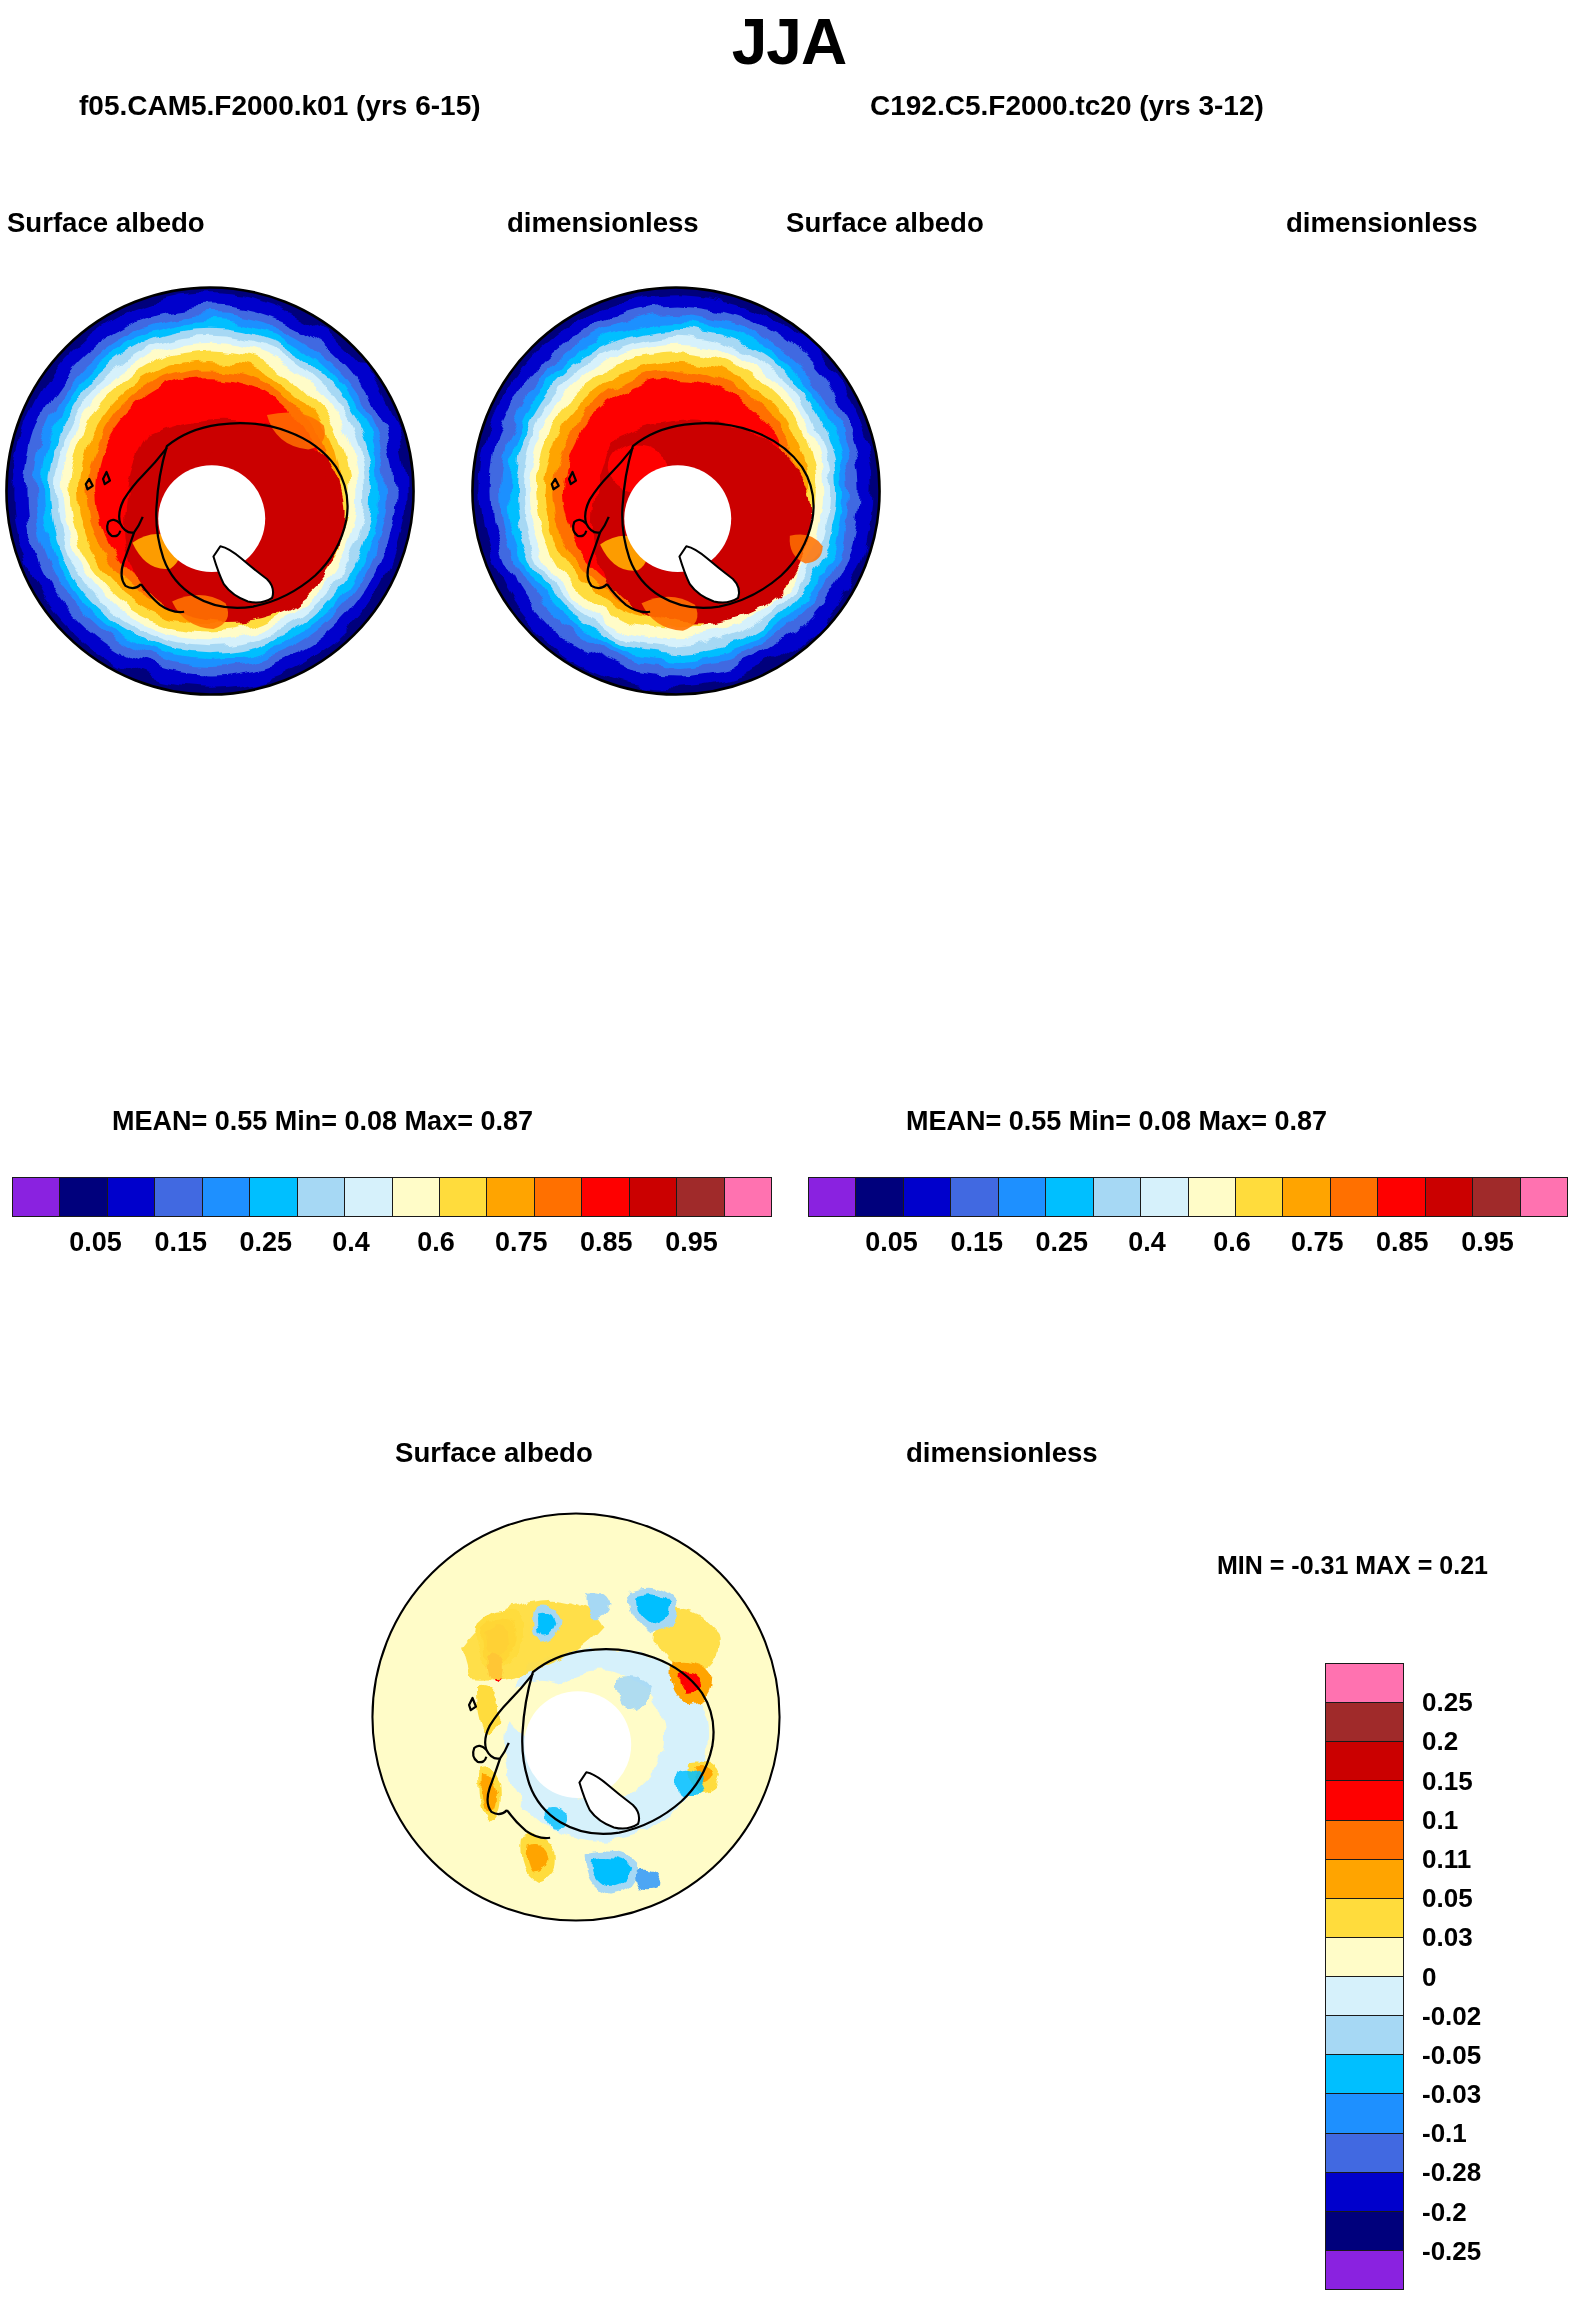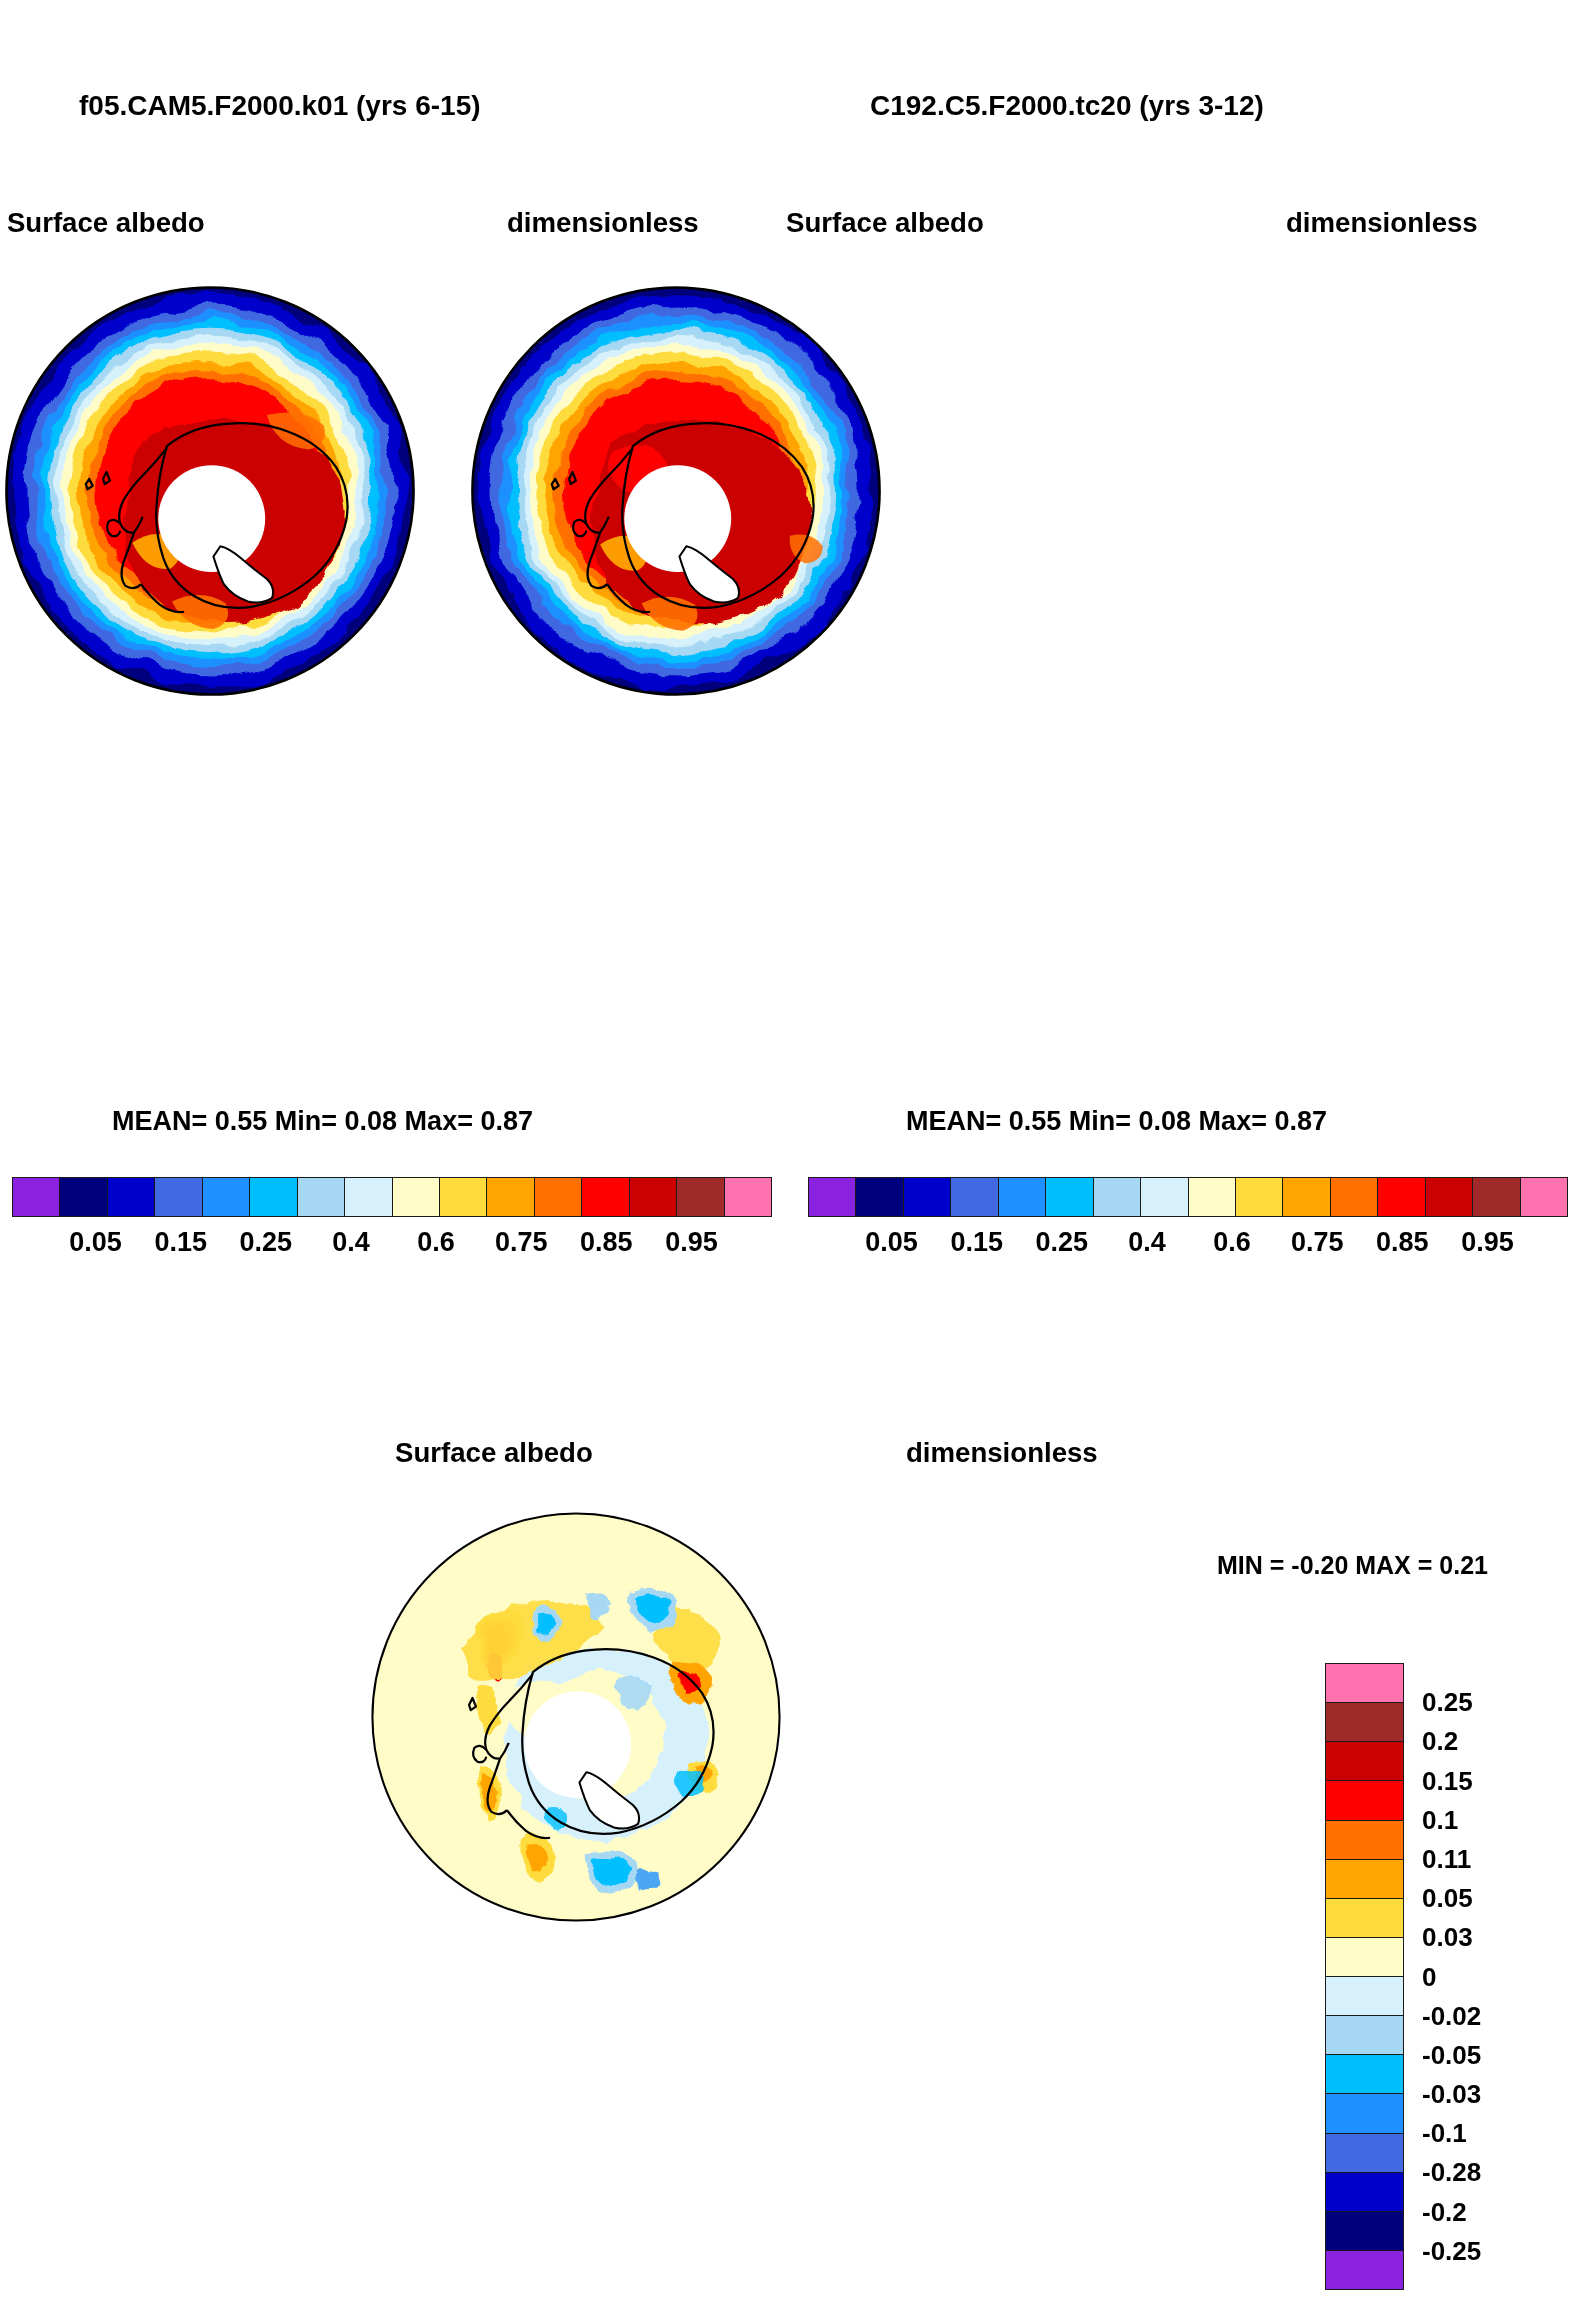--- a/index.html
+++ b/index.html
@@ -59,20 +59,21 @@
   .cbar-v .cell:last-child{border-bottom:none;}
   .cblab-v{position:absolute;left:1422px;top:1663px;width:155px;height:627px;}
   .cblab-v span{position:absolute;left:0;transform:translateY(-50%);
     font-size:26px;font-weight:bold;white-space:nowrap;text-align:left;}
 </style>
 </head>
 <body>
 
 <div class="fig">
 
+  <div class="main-title">JJA</div>
 
   <div class="panel-title pt-left">f05.CAM5.F2000.k01 (yrs 6-15)</div>
   <div class="panel-title pt-right">C192.C5.F2000.tc20 (yrs 3-12)</div>
 
   <div class="varlabel vl-a">Surface albedo</div>
   <div class="varlabel vl-b">dimensionless</div>
   <div class="varlabel vl-c">Surface albedo</div>
   <div class="varlabel vl-d">dimensionless</div>
 
   <div class="mapwrap map-left">
@@ -254,21 +255,21 @@
     <span style="left:33.4%">0.25</span>
     <span style="left:44.6%">0.4</span>
     <span style="left:55.8%">0.6</span>
     <span style="left:67.0%">0.75</span>
     <span style="left:78.2%">0.85</span>
     <span style="left:89.4%">0.95</span>
   </div>
 
   <div class="dl-a">Surface albedo</div>
   <div class="dl-b">dimensionless</div>
-  <div class="minmax">MIN =  -0.20 MAX =   0.21</div>
+  <div class="minmax">MIN =  -0.31 MAX =   0.21</div>
 
   <div class="mapwrap map-diff">
     <svg viewBox="0 0 480 480" xmlns="http://www.w3.org/2000/svg">
       <defs>
         <clipPath id="clipD">
             <circle cx="240" cy="240" r="236"></circle>
           </clipPath>
         <filter id="wobD">
             <feTurbulence type="fractalNoise" baseFrequency="0.05" numOctaves="3" seed="11" result="n"></feTurbulence>
           <feDisplacementMap in="SourceGraphic" in2="n" scale="12" xChannelSelector="R" yChannelSelector="G"></feDisplacementMap>

